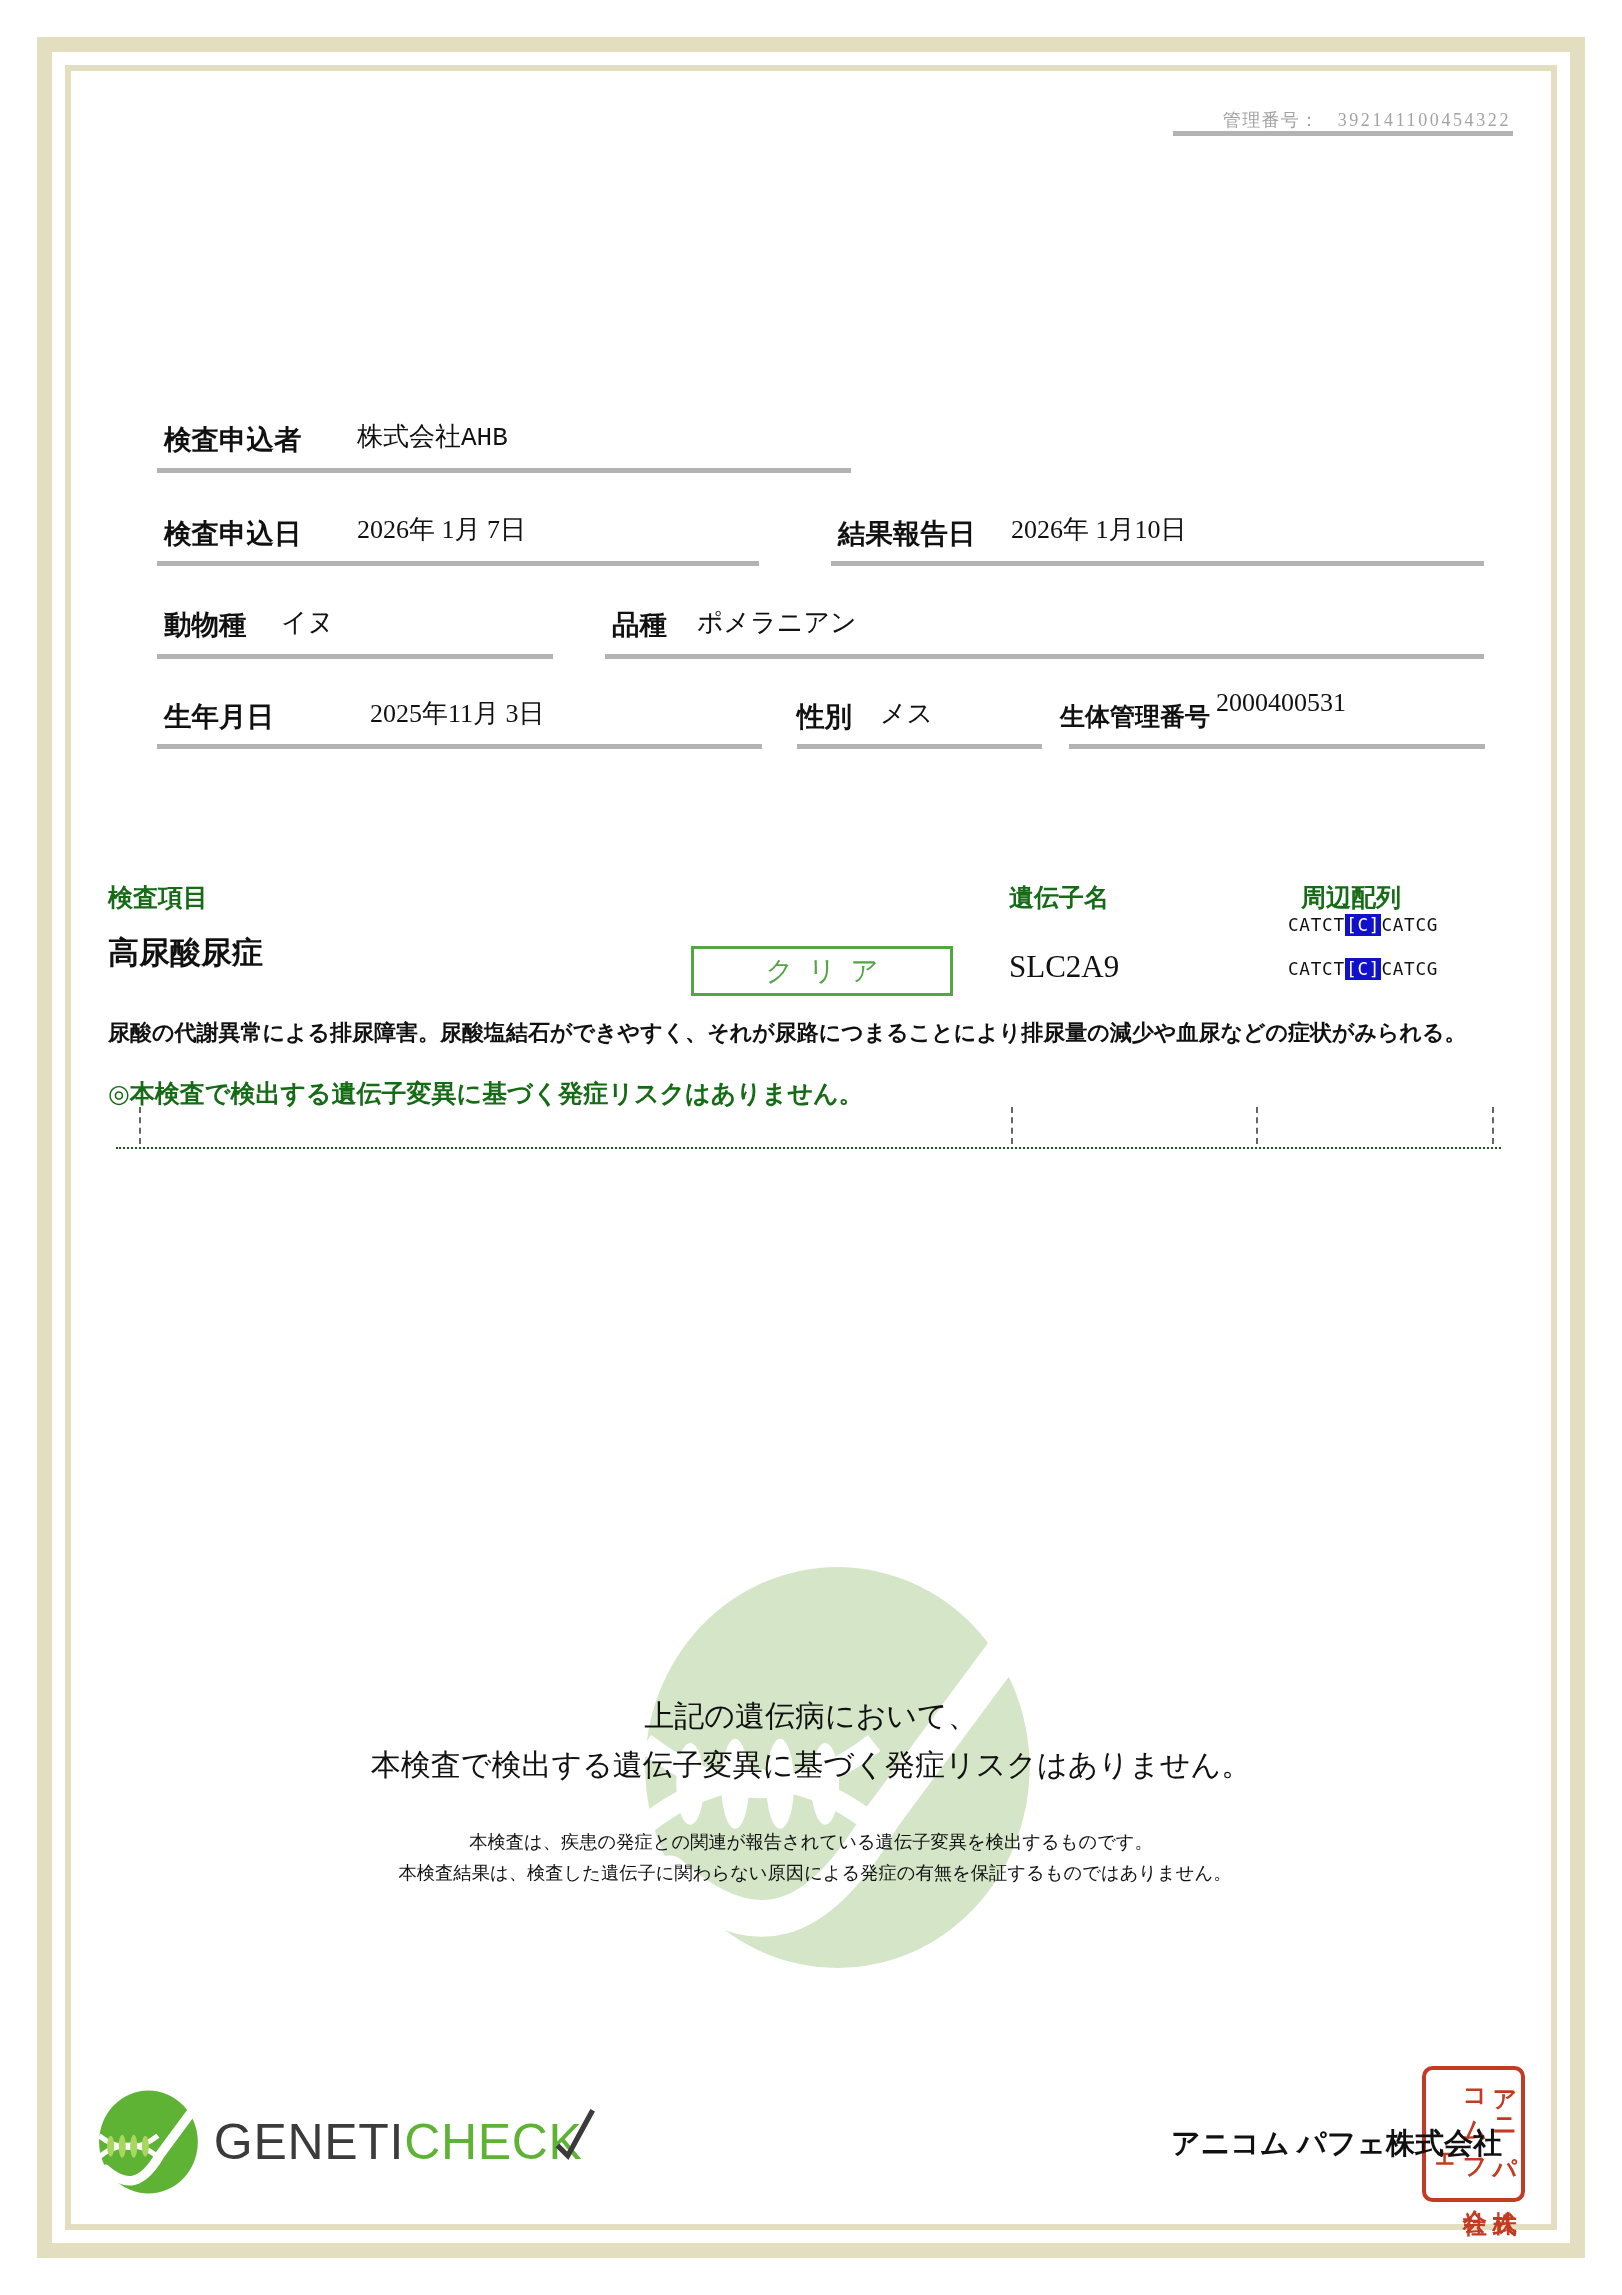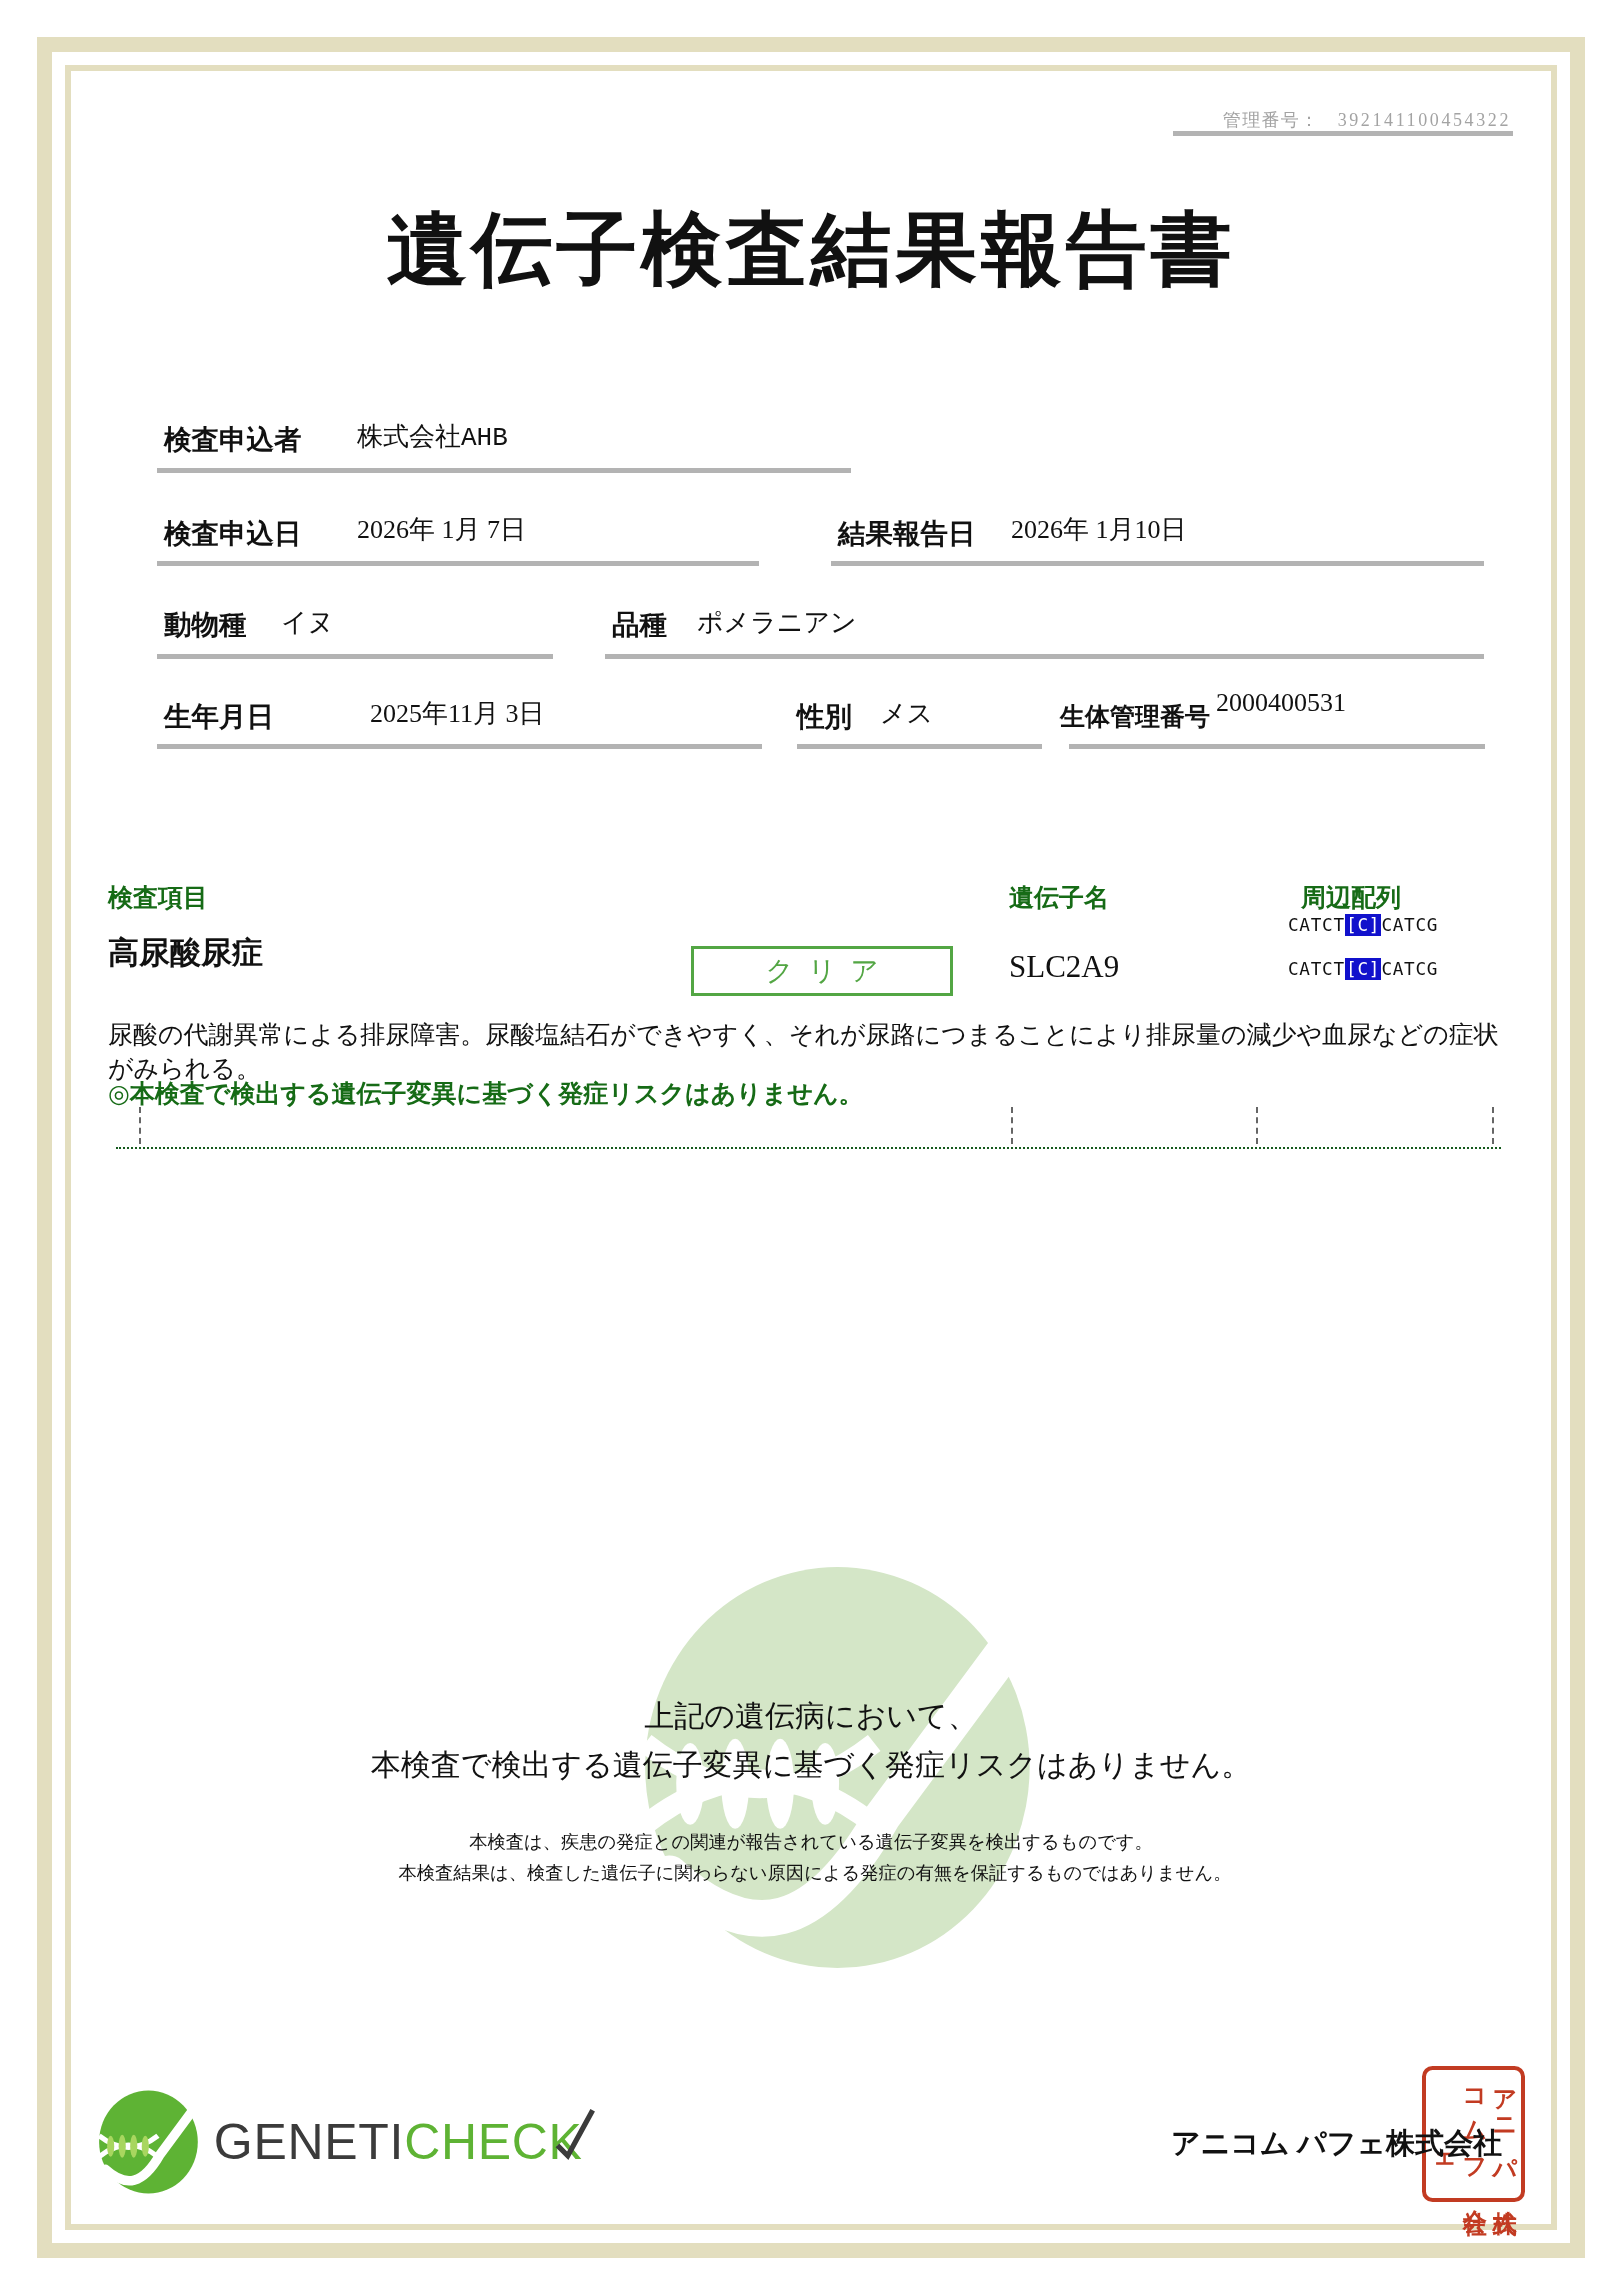--- a/index.html
+++ b/index.html
@@ -34,21 +34,21 @@
 
   
   .thead{font-size:25px;font-weight:bold;color:var(--green-dark);white-space:nowrap;}
   .disease{top:932px;left:108px;font-size:31px;font-weight:bold;}
   .result-box{top:946px;left:691px;width:262px;height:50px;border:3.3px solid var(--green-mid);
               display:flex;align-items:center;justify-content:center;}
   .result-box span{color:var(--green-mid);font-size:27.5px;letter-spacing:14.4px;text-indent:14.4px;}
   .gene{top:949px;left:1009px;font-size:31px;}
   .seq{font-family:"DejaVu Sans Mono",monospace;font-size:17.7px;letter-spacing:0.7px;white-space:nowrap;}
   .seq .hl{background:var(--seq-blue);color:#fff;padding:0.7px 1.3px;}
-  .desc{top:1018px;left:108px;width:1413px;font-size:25px;font-weight:normal;line-height:1.35;}
+  .desc{top:1018px;left:108px;width:1413px;font-size:22px;font-weight:bold;line-height:1.35;}
   .risk{top:1077px;left:108px;font-size:25px;font-weight:bold;color:var(--green-dark);}
   .vdash{top:1107px;width:0;height:37px;border-left:2px dashed #666;}
   .dotline{top:1147px;left:116px;width:1385px;height:0;border-top:2.6px dotted #14591d;}
 
   
   .sum1{top:1696px;left:0;right:0;text-align:center;font-size:30px;
         font-family:"Liberation Sans","DejaVu Sans",sans-serif;}
   .sum2{top:1745px;left:0;right:0;text-align:center;font-size:30px;
         font-family:"Liberation Sans","DejaVu Sans",sans-serif;}
   .note{left:0;right:0;text-align:center;font-size:18.3px;
@@ -87,21 +87,20 @@
   </svg>
 
   <div class="frame-outer"></div>
   <div class="frame-inner"></div>
 
   <div class="abs ctrl">
     <span>管理番号：</span><span class="num">392141100454322</span>
   </div>
   <div class="abs ctrl-line"></div>
 
-  <h1 class="abs title">遺伝子検査結果報告書</h1>
 
   <div class="abs flabel" style="top:422px;left:164px;">検査申込者</div>
   <div class="abs fvalue" style="top:419px;left:357px;font-family:Liberation Mono, monospace;">株式会社AHB</div>
   <div class="abs uline" style="top:468px;left:157px;width:694px;"></div>
 
   <div class="abs flabel" style="top:516px;left:164px;">検査申込日</div>
   <div class="abs fvalue" style="top:512px;left:357px;">2026年 1月 7日</div>
   <div class="abs uline" style="top:561px;left:157px;width:602px;"></div>
   <div class="abs flabel" style="top:516px;left:838px;">結果報告日</div>
   <div class="abs fvalue" style="top:512px;left:1011px;">2026年 1月10日</div>

